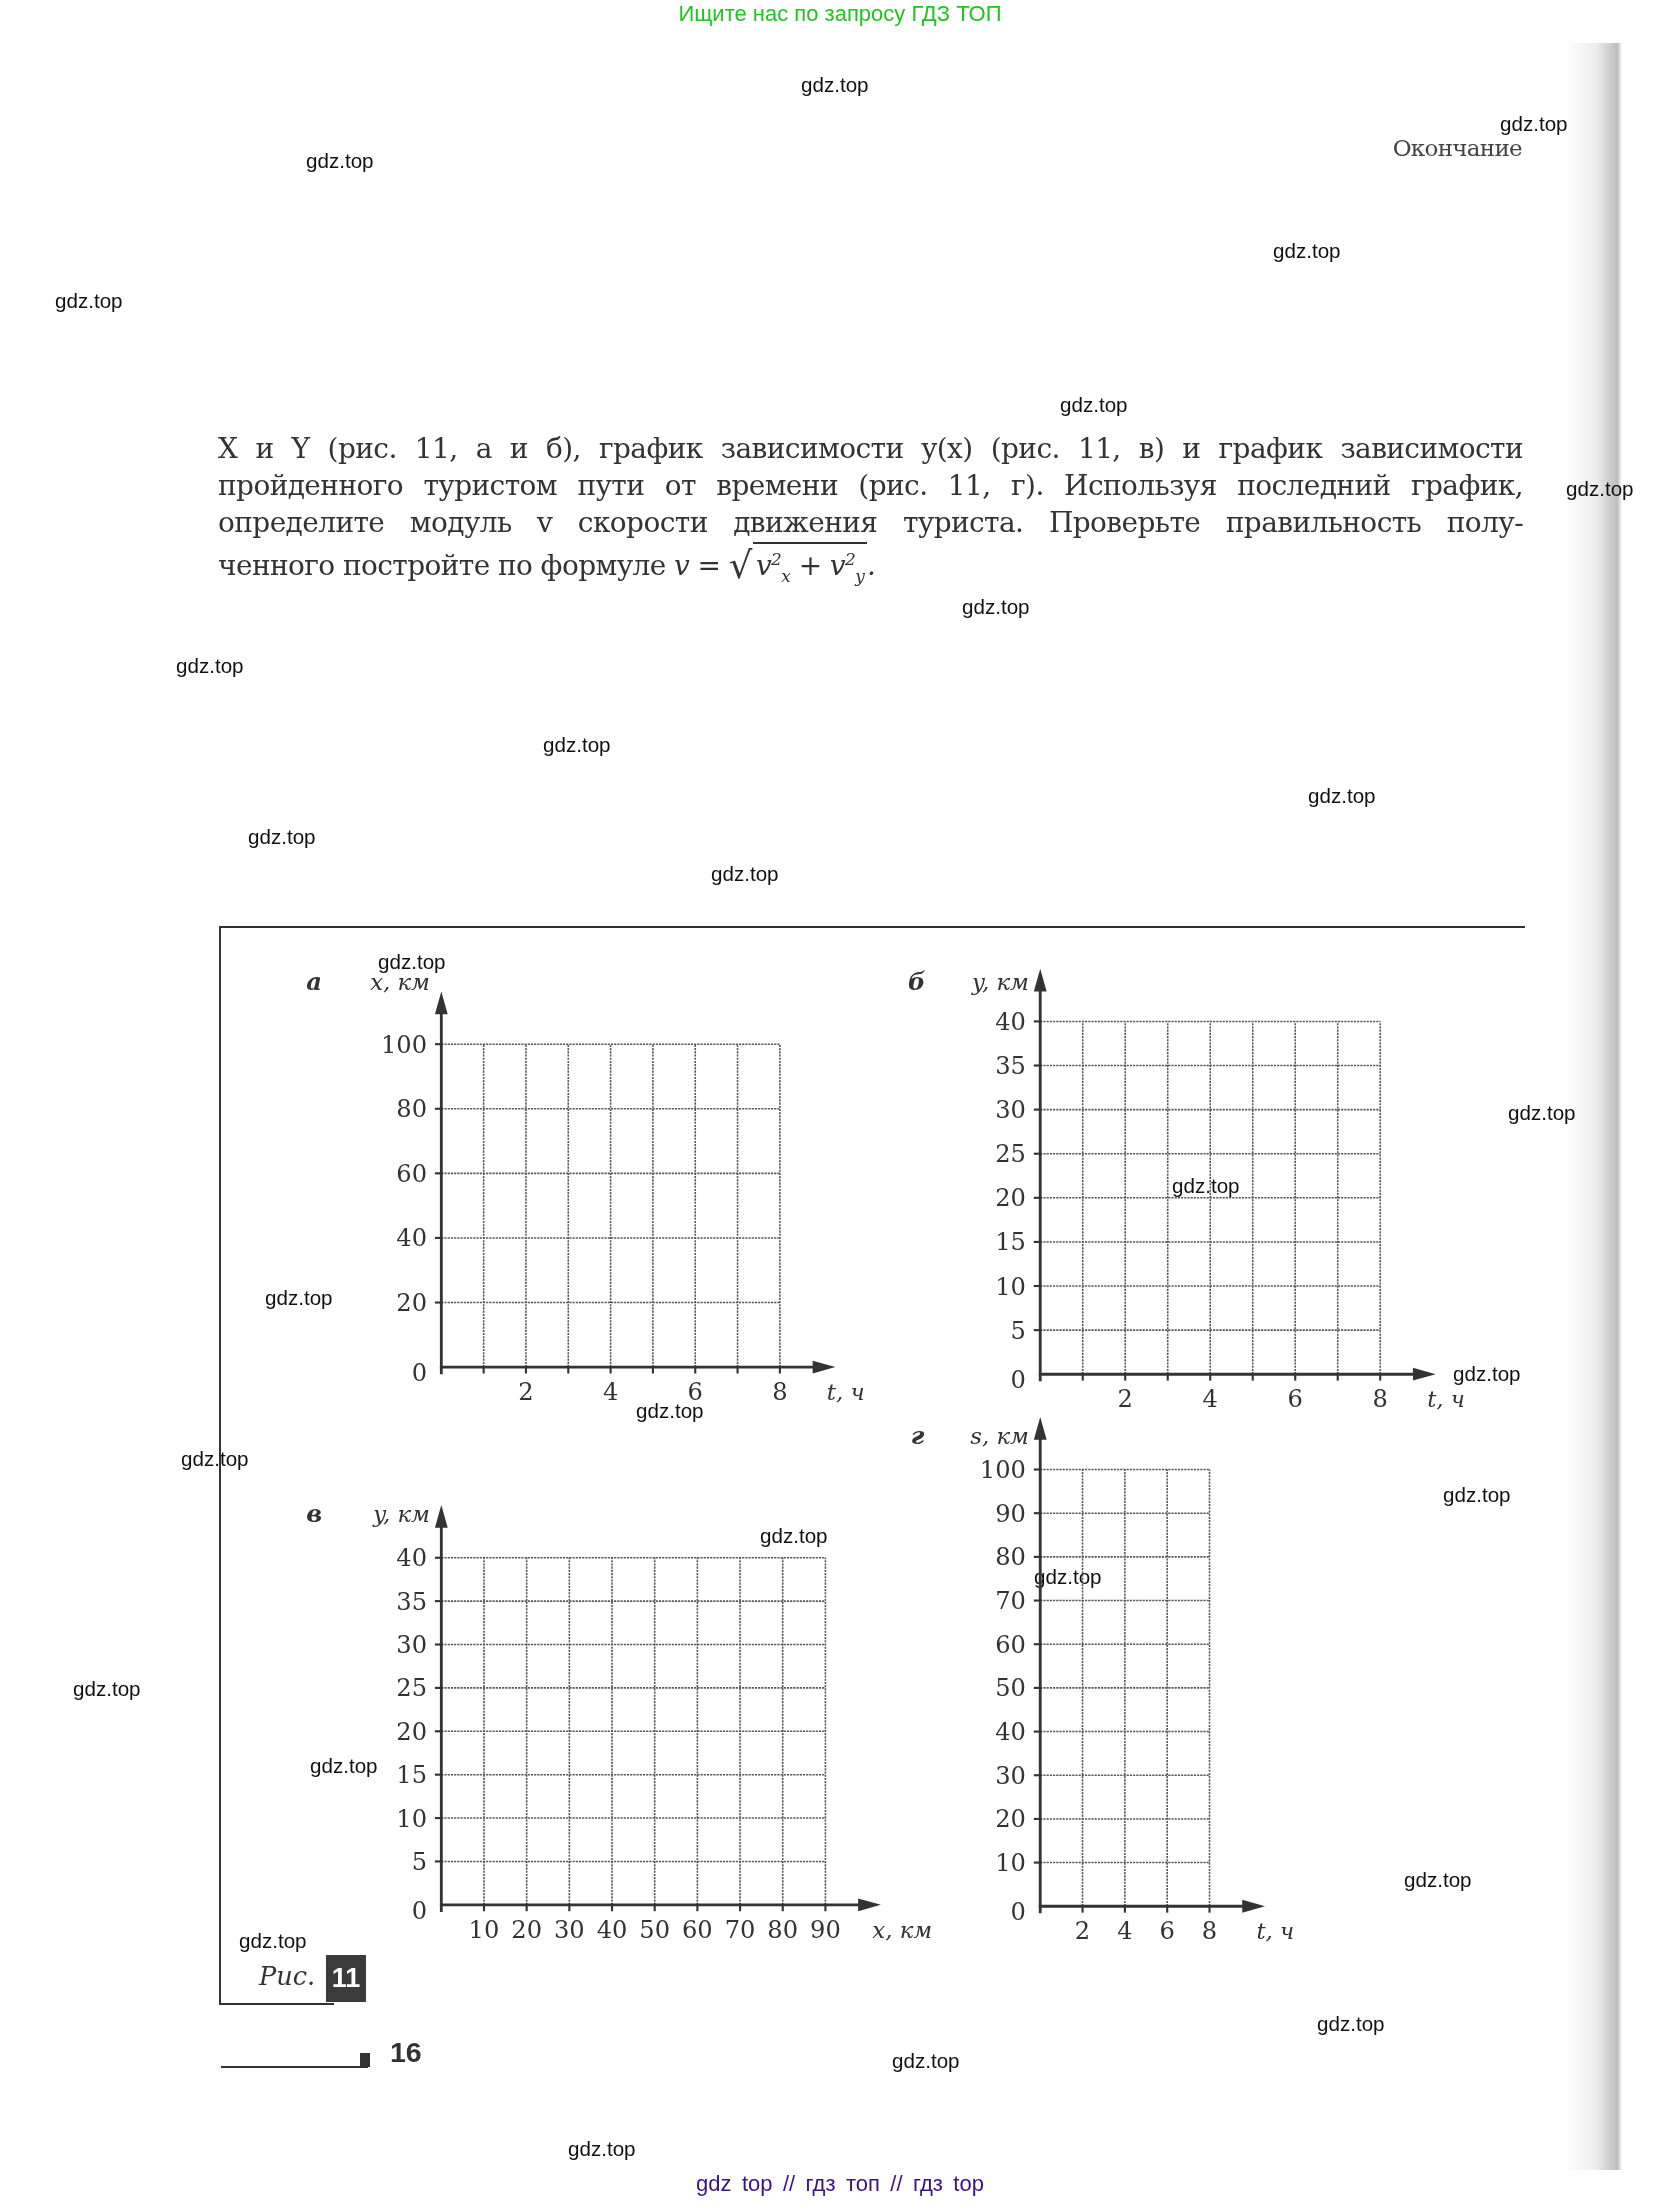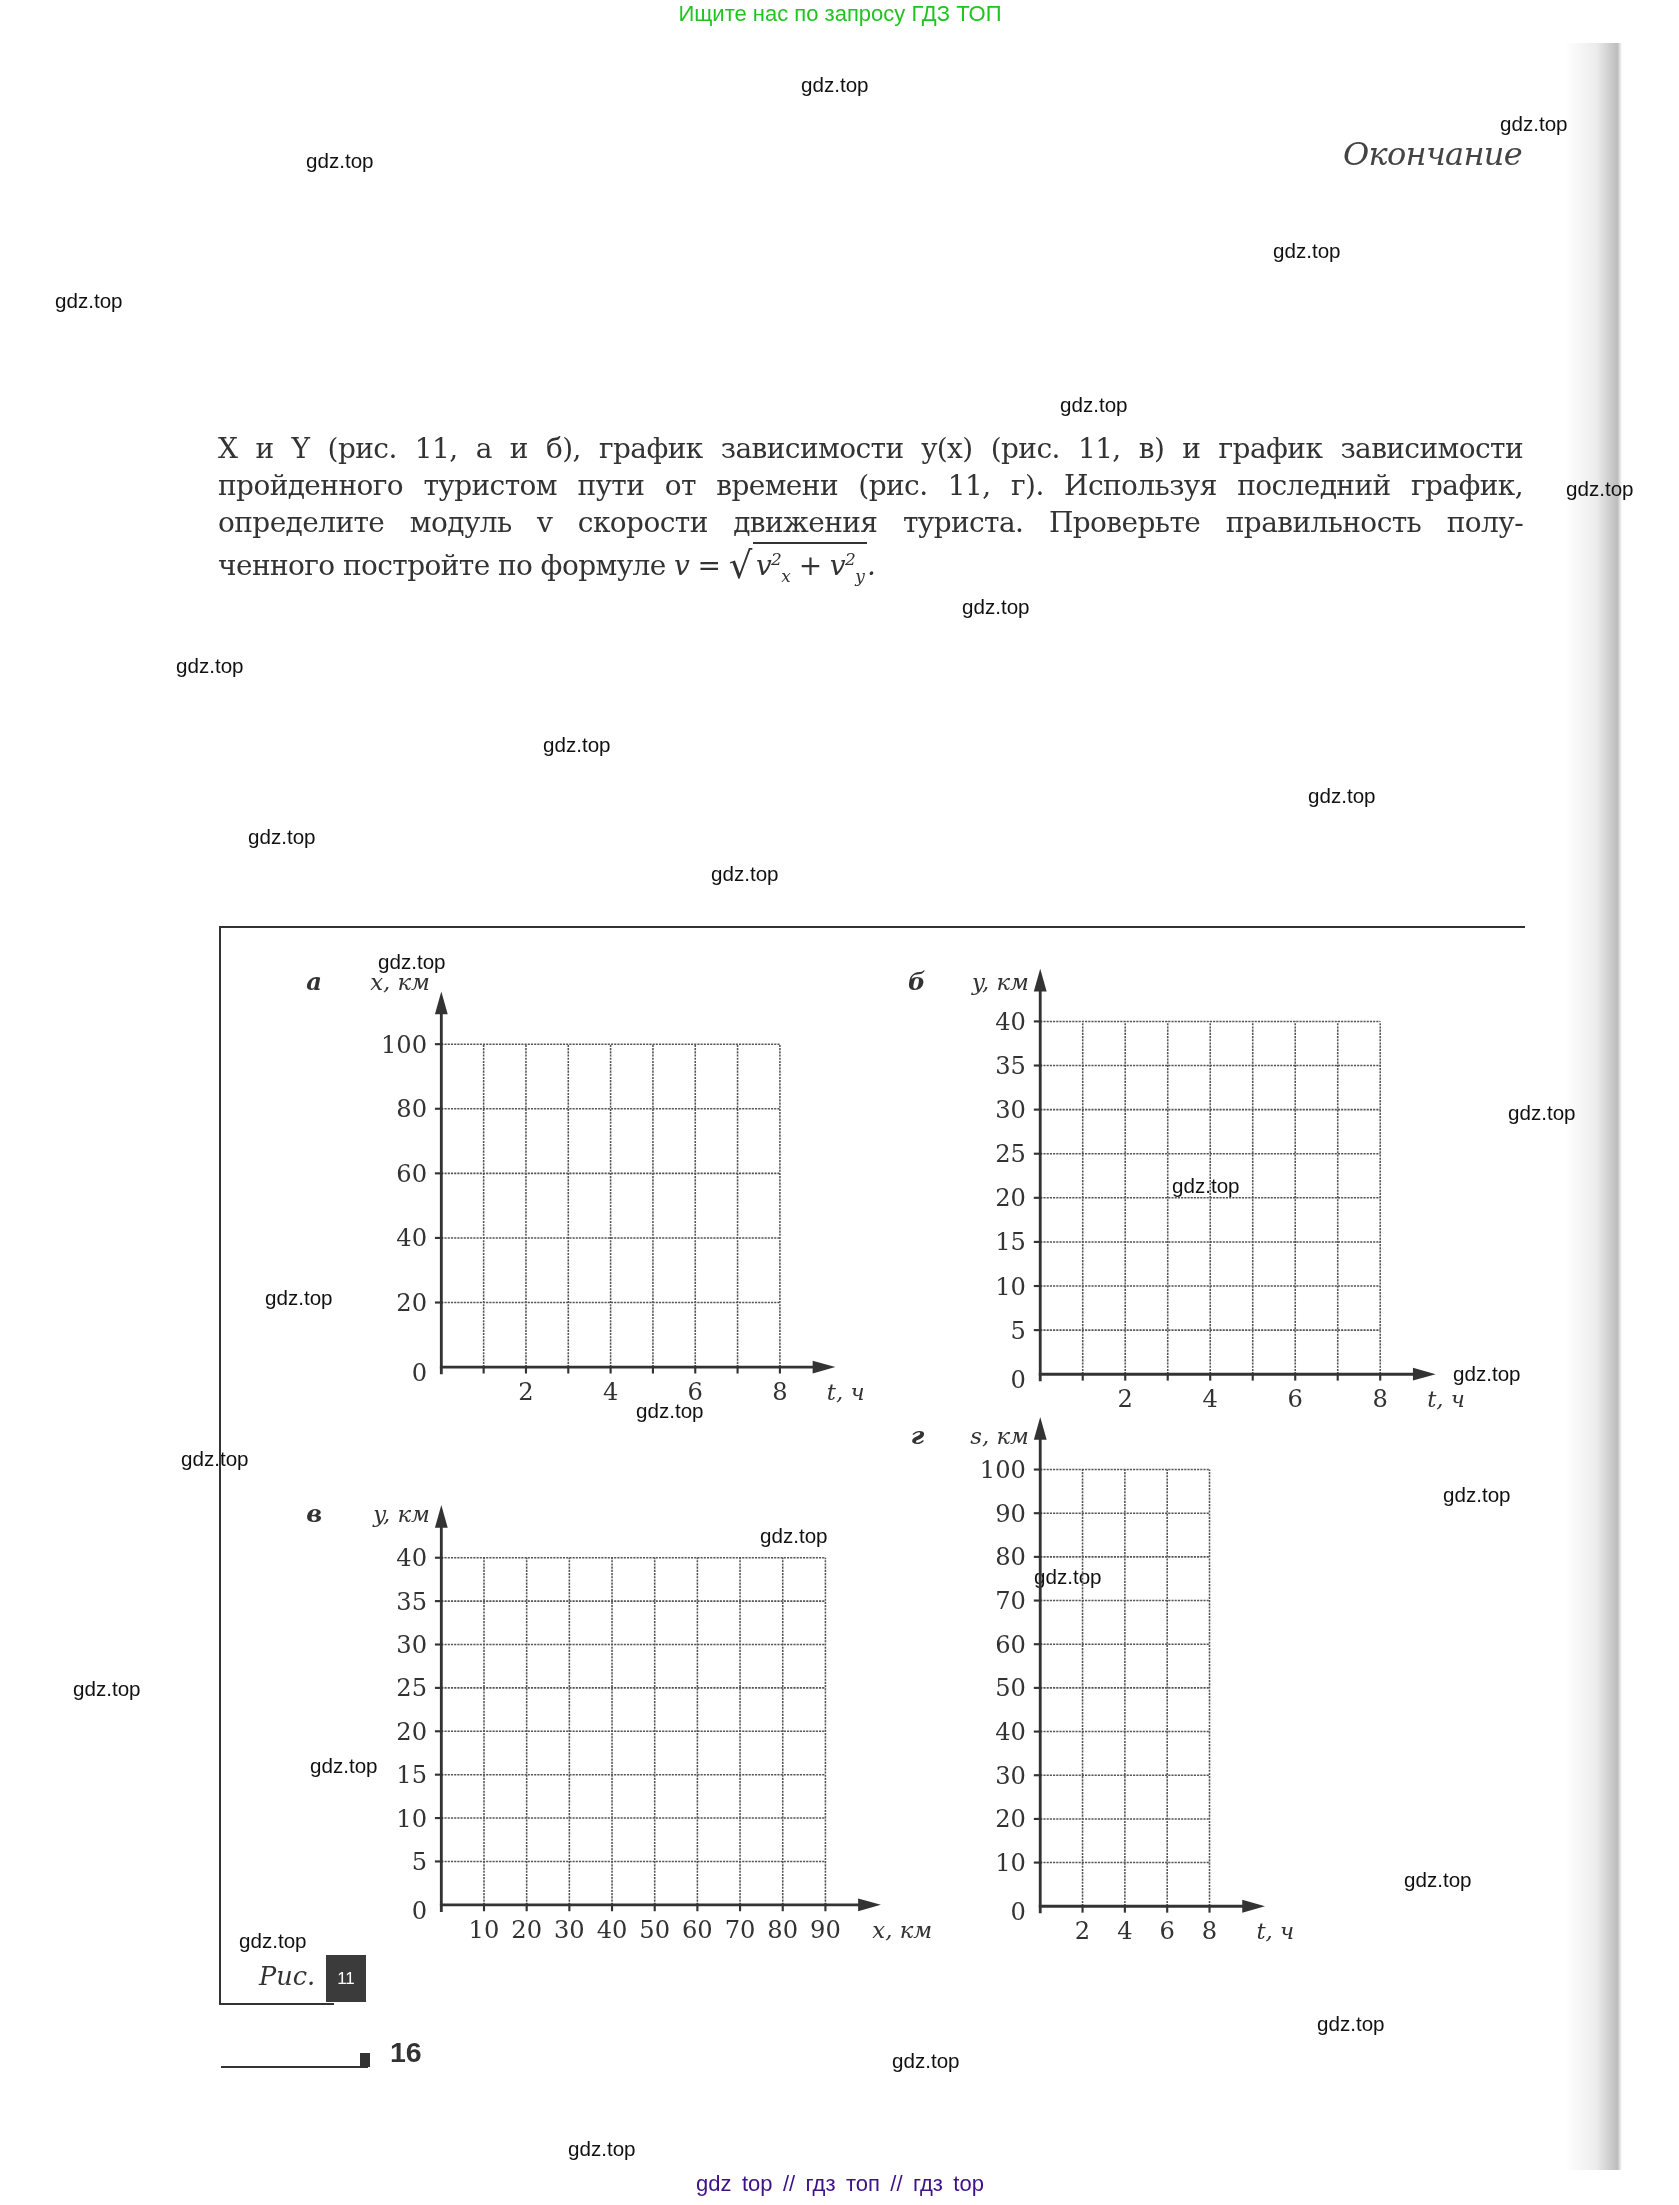--- a/index.html
+++ b/index.html
@@ -21,21 +21,21 @@
     position: absolute; left: 0; top: 2171px; width: 1680px; text-align: center;
     font-family: "Liberation Sans", sans-serif; font-size: 22px; color: #3d1288;
     word-spacing: 4.3px;
   }
   .wm {
     position: absolute; font-family: "Liberation Sans", sans-serif; font-size: 20.6px; color: #111;
     white-space: nowrap;
   }
   .continuation {
     position: absolute; right: 158px; top: 135px;
-    font-family: "DejaVu Serif", serif; font-style: italic; font-size: 32px; color: #444;
+    font-family: "DejaVu Serif", serif; font-size: 23px; color: #444;
     letter-spacing: -0.7px;
   }
   table.data-table {
     position: absolute; left: 218px; top: 188px; width: 1305px; height: 196px;
     border-collapse: collapse;
     border-top: 4.3px solid #333; border-bottom: 4.3px solid #333;
     border-left: 2.1px solid #333; border-right: 2.1px solid #333;
   }
   table.data-table td {
     border: 1.4px solid #333; padding: 0;
@@ -61,22 +61,22 @@
   sub, sup { font-size: 17px; }
   .figure-box-top { position: absolute; left: 219px; top: 926px; width: 1306px; height: 2.1px; background: #333; }
   .figure-box-left { position: absolute; left: 219px; top: 926px; width: 2.1px; height: 1078px; background: #333; }
   .figure-box-bottom { position: absolute; left: 219px; top: 2003px; width: 115px; height: 2.1px; background: #333; }
   .fig-caption {
     position: absolute; left: 259px; top: 1961px;
     font-family: "DejaVu Serif", serif; font-style: italic; font-size: 25.6px; color: #333;
   }
   .fig-number {
     position: absolute; left: 326px; top: 1955px; width: 40px; height: 47px;
-    background: #3b3b3b; color: #fff; font-family: "Liberation Sans", sans-serif; font-weight: normal;
-    font-size: 17px; text-align: center; line-height: 47px;
+    background: #3b3b3b; color: #fff; font-family: "Liberation Sans", sans-serif; font-weight: bold;
+    font-size: 27px; text-align: center; line-height: 47px;
   }
   .page-rule { position: absolute; left: 221px; top: 2066px; width: 147px; height: 2.1px; background: #333; }
   .page-rule-end { position: absolute; left: 360px; top: 2053px; width: 10px; height: 14.2px; background: #333; }
   .page-number {
     position: absolute; left: 390px; top: 2036px;
     font-family: "Liberation Sans", sans-serif; font-weight: bold; font-size: 28.5px; color: #333;
   }
   svg.charts { position: absolute; left: 0; top: 0; width: 1680px; height: 2205px; overflow: visible; }
   svg text { font-family: "DejaVu Serif", serif; fill: #333; }
 </style>

